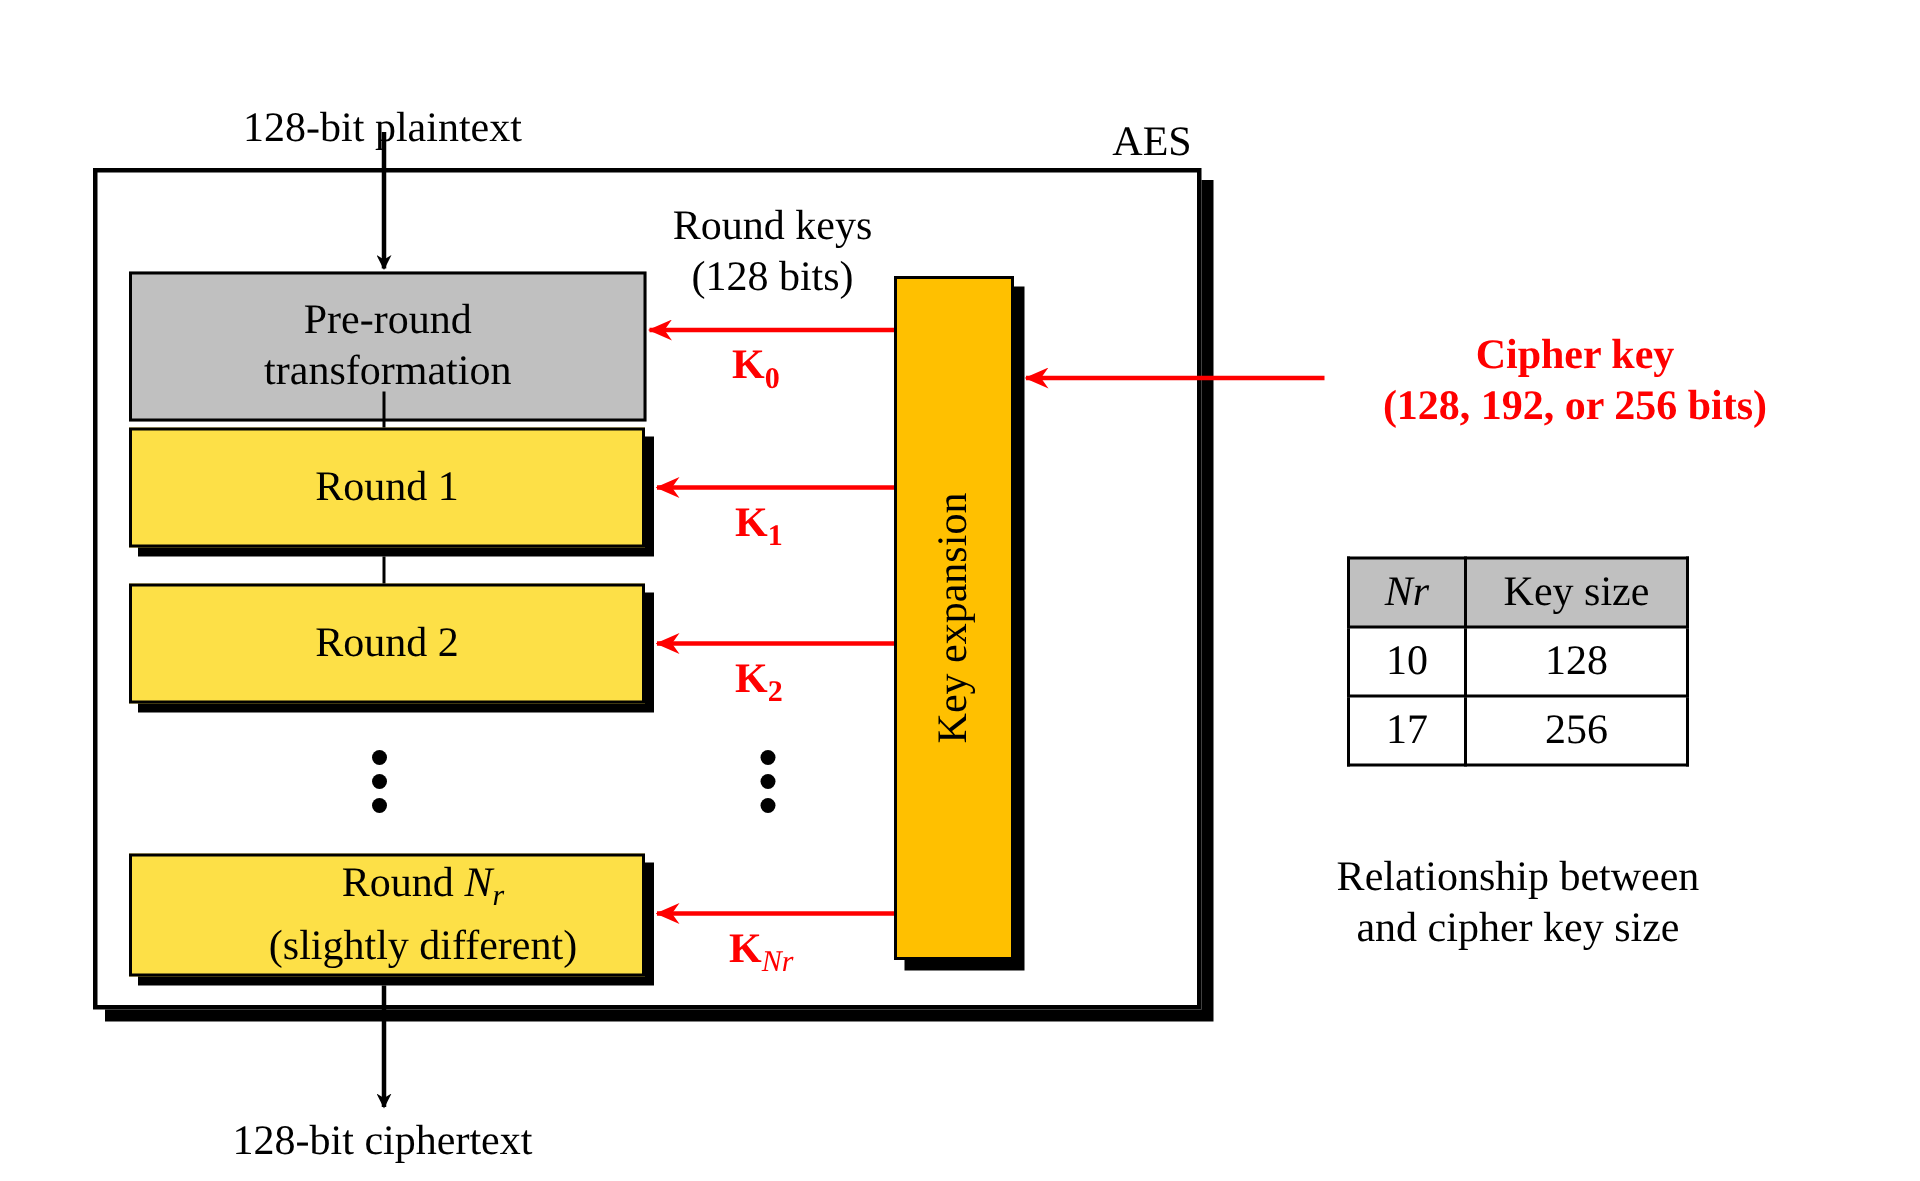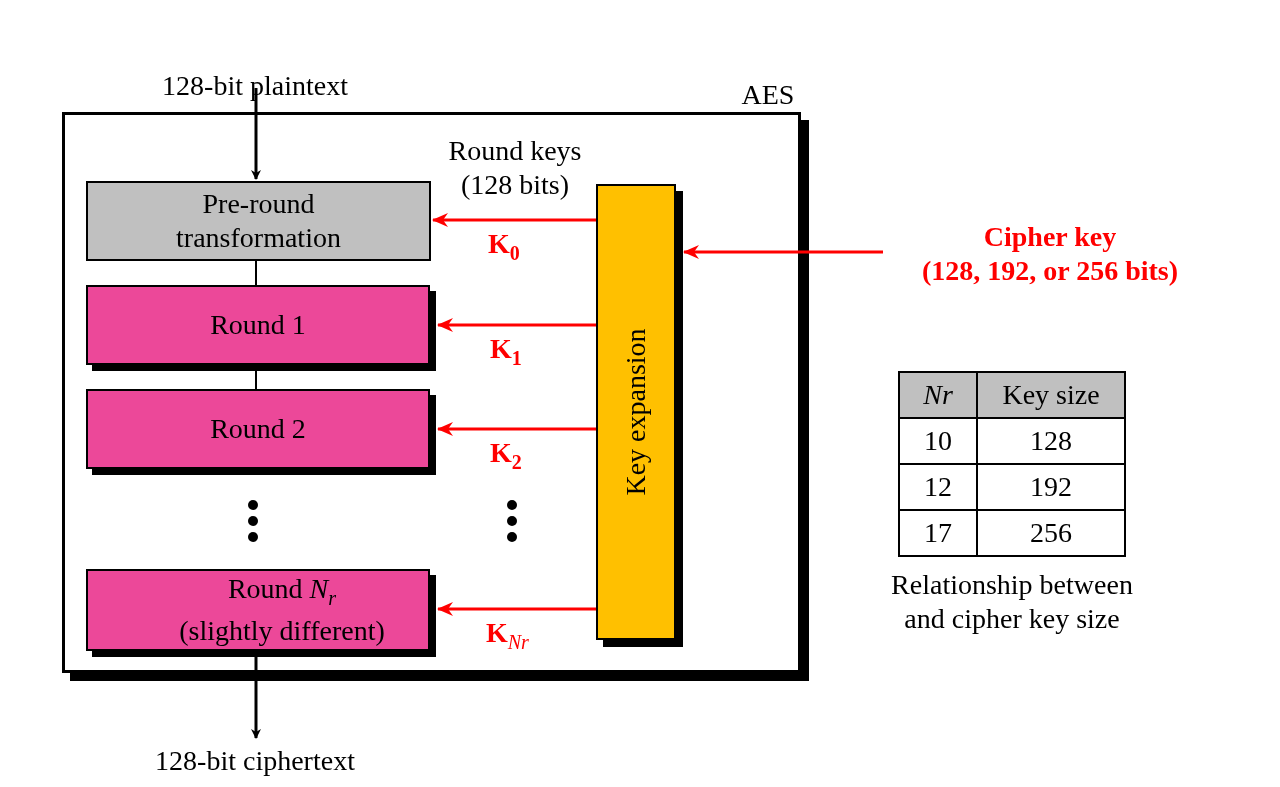--- a/index.html
+++ b/index.html
@@ -7,21 +7,21 @@
          font-family: "Liberation Serif", "DejaVu Serif", serif; color: #000; }
   .abs { position: absolute; }
   .txt { font-size: 28px; line-height: 34px; text-align: center; white-space: nowrap; }
   .red { color: #ff0000; }
   .bold { font-weight: bold; }
 
   
   #aes-box { left: 62px; top: 112px; width: 733px; height: 555px;
              border: 3px solid #000; box-shadow: 8px 8px 0 #000; background: #fff; }
 
-  .stage { border: 2px solid #000; background: #ec4899; display: flex; align-items: center;
+  .stage { border: 2px solid #000; background: #fde047; display: flex; align-items: center;
            justify-content: center; flex-direction: column; box-sizing: border-box; }
   .stage.shadow { box-shadow: 6px 6px 0 #000; }
   .stage.gray { background: #c0c0c0; }
 
   #key-exp { left: 596px; top: 184px; width: 80px; height: 456px; background: #ffc000;
              border: 2px solid #000; box-sizing: border-box; box-shadow: 7px 7px 0 #000; }
   #key-exp-label { position: absolute; left: 50%; top: 50%; transform: translate(-50%, -50%) rotate(-90deg);
                    font-size: 28px; white-space: nowrap; }
 
   .klabel { font-size: 28px; font-weight: bold; color: #ff0000; }
@@ -44,21 +44,21 @@
 <div class="abs txt" style="left:120px; top:46px; width:270px;margin-top:23px;">128-bit plaintext</div>
 
 <div id="aes-box" class="abs"></div>
 <div class="abs txt" style="left:728px; top:78px; width:80px;">AES</div>
 
 <div class="abs txt" style="left:410px; top:134px; width:210px;">
   <div>Round keys</div>
   <div>(128 bits)</div>
 </div>
 
-<div class="abs stage gray txt" style="left:86px; top:181px; width:345px; height:80px;">
+<div class="abs stage gray txt" style="left:86px; top:181px; width:345px; height:100px;">
   <div>Pre-round</div>
   <div>transformation</div>
 </div>
 
 <div class="abs stage shadow txt" style="left:86px; top:285px; width:344px; height:80px;">
   <div>Round 1</div>
 </div>
 
 <div class="abs stage shadow txt" style="left:86px; top:389px; width:344px; height:80px;">
   <div>Round 2</div>
@@ -102,24 +102,20 @@
       <th class="nr">Nr</th>
       <th class="ks">Key size</th>
     </tr>
   </thead>
   <tbody>
     <tr>
       <td>10</td>
       <td>128</td>
     </tr>
     <tr>
-      <td>12</td>
-      <td>192</td>
-    </tr>
-    <tr>
       <td>17</td>
       <td>256</td>
     </tr>
   </tbody>
 </table>
 <div class="abs txt" style="left:862px; top:568px; width:300px;">
   <div>Relationship between</div>
   <div>and cipher key size</div>
 </div>
 

